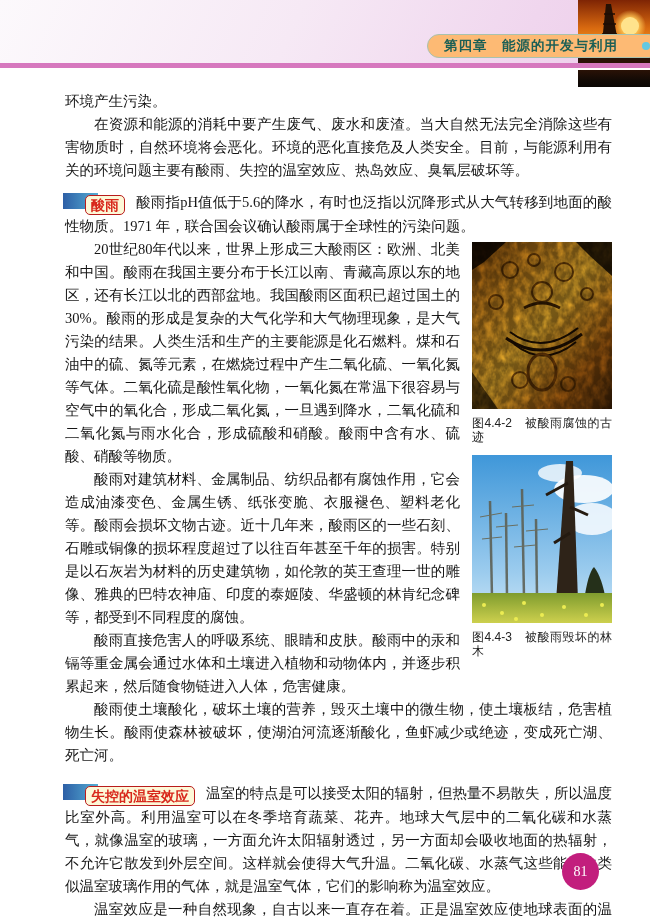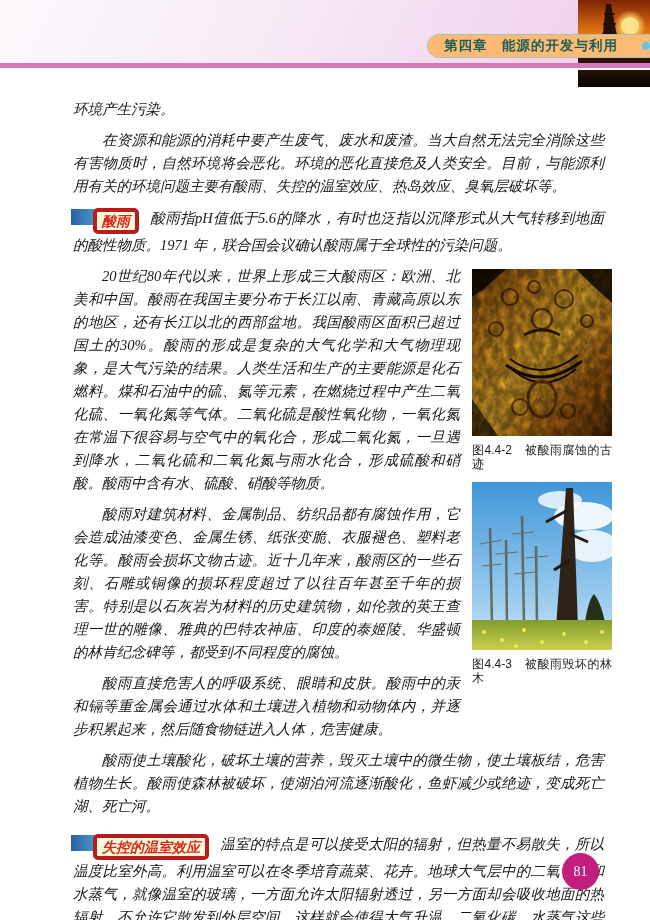--- a/index.html
+++ b/index.html
@@ -16,32 +16,32 @@
   .chapter-pill{position:absolute;top:34px;left:427px;height:22px;padding:0 10px 0 16px;
     background:#fdba74;border:1px solid #a8c2ae;border-radius:13px;
     display:flex;align-items:center;gap:24px;}
   .chapter-pill .txt{font-size:13.5px;font-weight:bold;color:#1c5f55;letter-spacing:1px;
     line-height:22px;white-space:nowrap;}
   .chapter-dot{width:8px;height:8px;border-radius:50%;background:#62c8e2;}
 
   
   .main{position:absolute;top:90px;left:65px;width:547px;
     font-size:14.5px;line-height:23px;color:#161616;text-align:justify;}
-  p{margin:8px;font-style:italic;}
+  p{margin:0;}
   .ind{text-indent:2em;}
   .sec{clear:none;}
   .sec-gh{clear:both;margin-top:15px;}
   .lead{margin-top:9px;}
 
   
   .sec-badge{display:inline-block;white-space:nowrap;margin-right:11px;margin-left:-2px;}
   .sec-bar{display:inline-block;width:35px;height:16px;vertical-align:-2px;
     background:linear-gradient(90deg,#2d5fa6,#55aed4);}
   .sec-tag{display:inline-block;position:relative;margin-left:-13px;vertical-align:-3px;
-    background:#fdf8d8;border:4px solid #b91c1c;border-radius:5px;
+    background:#fdf8d8;border:1px solid #b91c1c;border-radius:5px;
     color:#d8281c;font-weight:bold;font-size:14px;line-height:16px;padding:1px 5px;
     font-family:"Liberation Sans",sans-serif;}
 
   
   .figcol{float:right;width:140px;margin:4px 0 2px 12px;}
   figure{margin:0 0 11px 0;}
   .figimg{width:140px;display:block;box-shadow:inset 0 0 0 1px rgba(0,0,0,.25);}
   figcaption{font-size:12px;line-height:14px;margin-top:7px;color:#222;
     font-family:Liberation Sans, sans-serif;}
 

